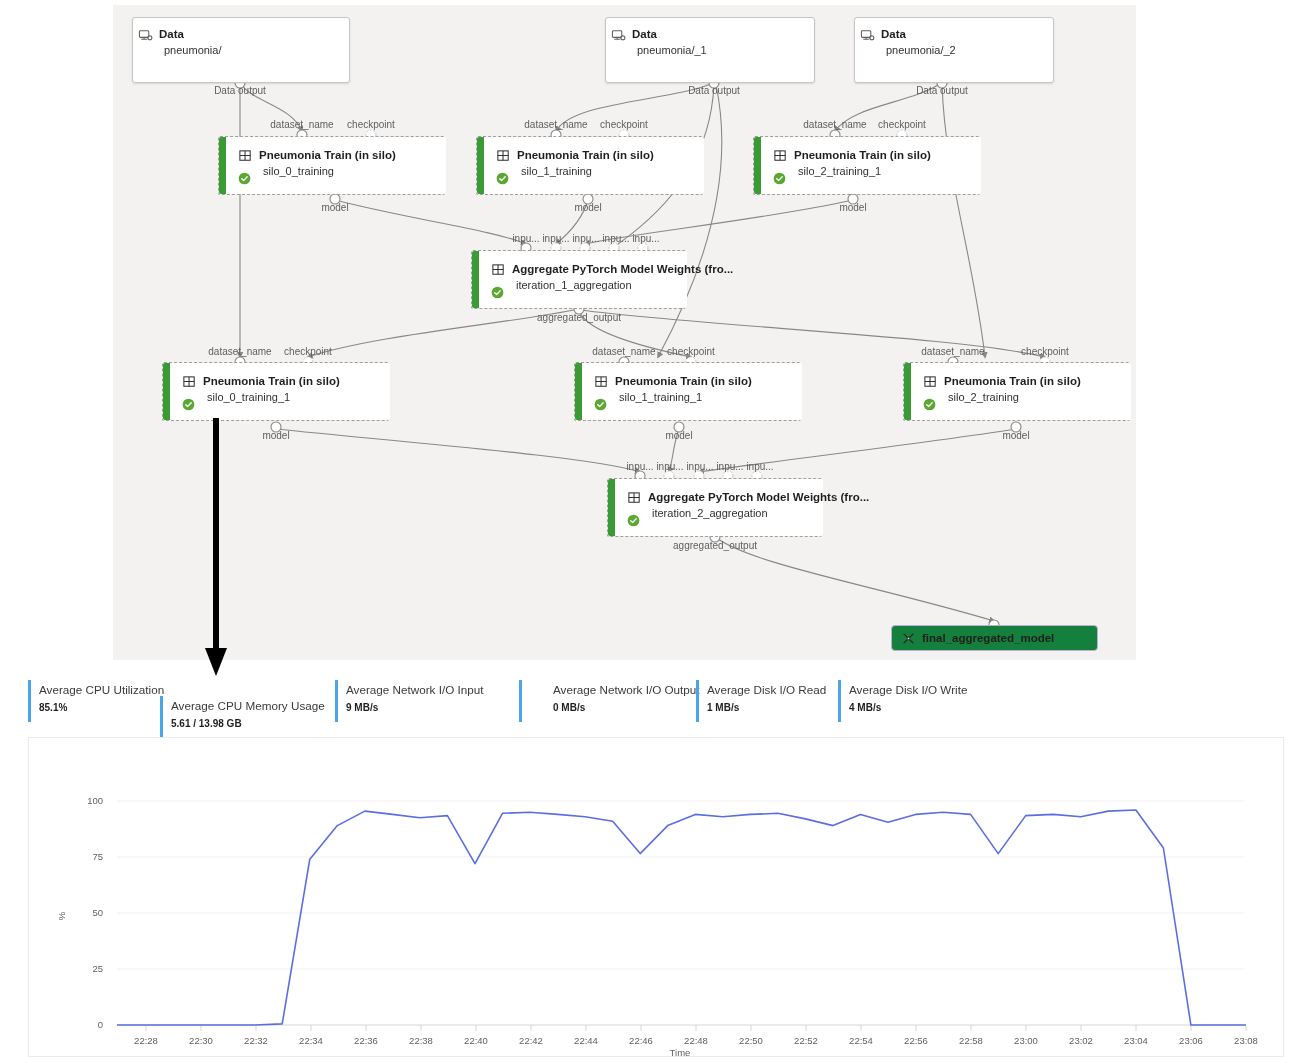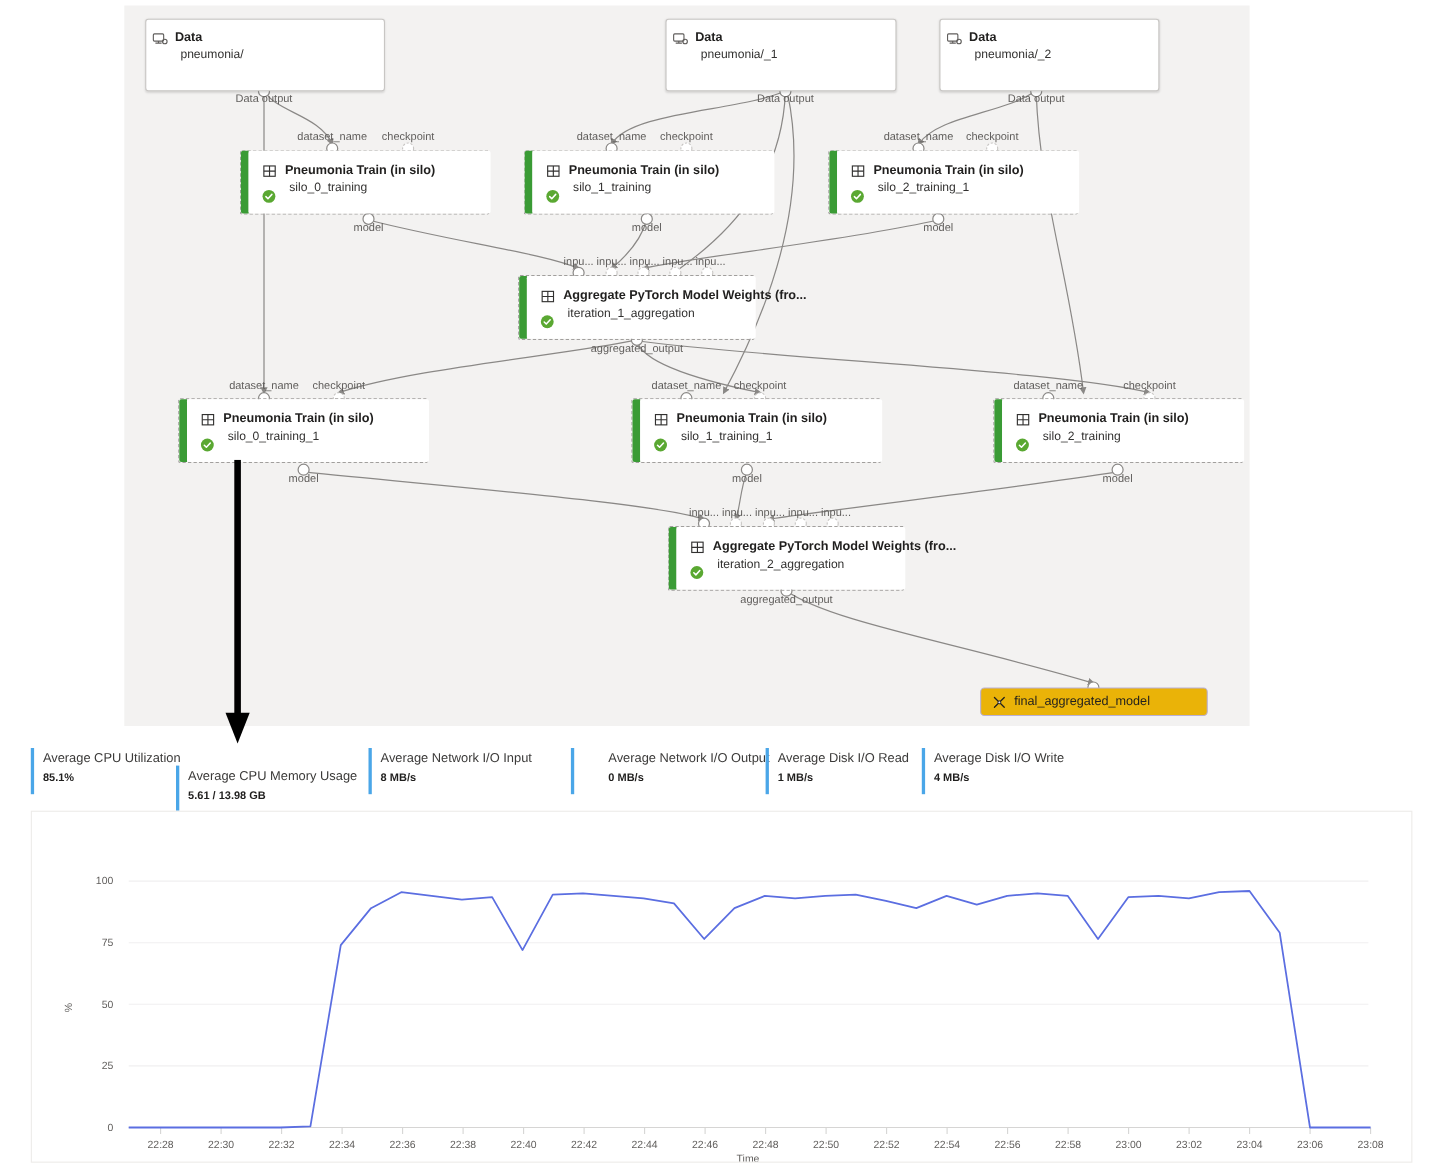--- a/index.html
+++ b/index.html
@@ -30,22 +30,22 @@
     position:absolute;left:7px;top:0;height:100%;
     background:#ffffff;border-radius:2px;box-sizing:border-box;
   }
   .step-bar{position:absolute;left:0;top:0;width:7px;height:100%;background:#3a9b35;border-radius:2px 0 0 2px;}
   .step-head{display:flex;align-items:flex-start;padding:11px 8px 0 12px;}
   .step-title{font-size:11.5px;font-weight:bold;line-height:14px;color:#201f1e;white-space:nowrap;}
   .step-sub{font-size:11px;line-height:14px;color:#323130;padding:0 8px 0 37px;white-space:nowrap;}
   .step-check{position:absolute;left:12px;bottom:9px;width:13px;height:13px;}
   
   .pill-node{
-    background:#eab308;border:1px solid #b9b0d6;border-radius:4px;
-    display:flex;align-items:center;padding:0 10px;box-sizing:border-box;
+    background:#15803d;border:1px solid #b9b0d6;border-radius:4px;
+    display:flex;align-items:center;padding:0 10px;box-sizing:border-box;font-weight:bold;
   }
   .pill-label{font-size:11.5px;color:#201f1e;margin-left:7px;}
   
   .port-label{
     position:absolute;font-size:10px;color:#605e5c;white-space:nowrap;
     transform:translateX(-50%);
   }
   
   #stats-strip{
     position:absolute;left:28px;top:678px;width:1256px;height:50px;
@@ -383,21 +383,21 @@
   <div class="stat-card" style="width:132px;">
     <div class="stat-label">Average CPU Utilization</div>
     <div class="stat-value">85.1%</div>
   </div>
   <div class="stat-card" style="width:175px;margin-top:16px;">
     <div class="stat-label">Average CPU Memory Usage</div>
     <div class="stat-value">5.61 / 13.98 GB</div>
   </div>
   <div class="stat-card" style="width:184px;">
     <div class="stat-label">Average Network I/O Input</div>
-    <div class="stat-value">8 MB/s</div>
+    <div class="stat-value">9 MB/s</div>
   </div>
   <div class="stat-card" style="width:177px;padding-left:34px;">
     <div class="stat-label">Average Network I/O Output</div>
     <div class="stat-value">0 MB/s</div>
   </div>
   <div class="stat-card" style="width:142px;">
     <div class="stat-label">Average Disk I/O Read</div>
     <div class="stat-value">1 MB/s</div>
   </div>
   <div class="stat-card" style="width:148px;">

